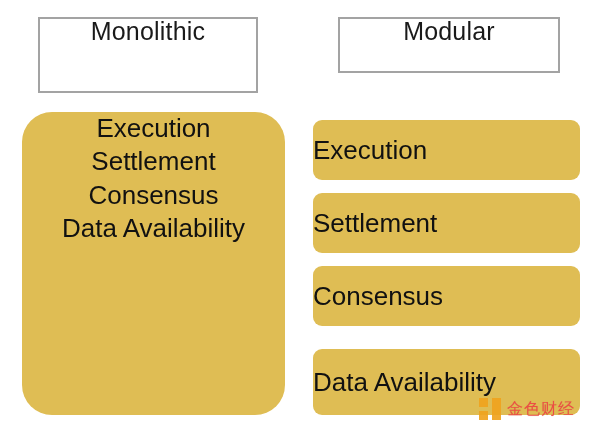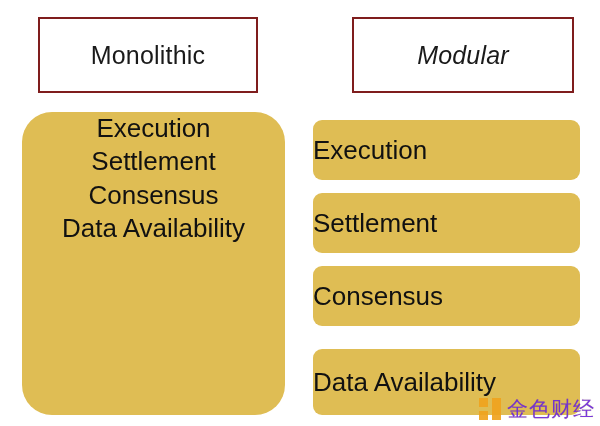--- a/index.html
+++ b/index.html
@@ -18,34 +18,33 @@
     width: 600px;
     height: 426px;
     background: #ffffff;
   }
 
   
   .header-box {
     position: absolute;
     box-sizing: border-box;
     background: #ffffff;
-    border: 2px solid #7f1d1d;
+    border: 2px solid #a3a3a3;
     display: flex;
-    align-items: center;
     justify-content: center;
   }
   .header-box .header-label {
     font-size: 25px;
     color: #1a1a1a;
     line-height: 1;
     letter-spacing: 0.2px;
     white-space: nowrap;
   }
   #monolithic-header { left: 38px;  top: 17px; width: 220px; height: 76px; }
-  #modular-header    { left: 352px; top: 17px; width: 222px; height: 76px; font-style: italic; }
+  #modular-header    { left: 338px; top: 17px; width: 222px; height: 56px; }
 
   
   .gold-block {
     position: absolute;
     box-sizing: border-box;
     background: #dfbd54;
     display: flex;
     align-items: center;
   }
 
@@ -120,23 +119,23 @@
     width: 9px; height: 22px;
     background: #f0a31e;
   }
   #watermark .wm-logo .sq-c {
     position: absolute;
     left: 0; bottom: 0;
     width: 9px; height: 9px;
     background: #f0a31e;
   }
   #watermark .wm-text {
-    font-size: 21px;
+    font-size: 16px;
     line-height: 1;
-    color: #6d28d9;
+    color: #ef4444;
     font-family: "DejaVu Sans", sans-serif;
     letter-spacing: 1px;
     text-shadow: 0 0 1px rgba(180,150,60,0.55);
   }
 </style>
 </head>
 <body>
 
 <div class="canvas">
 

